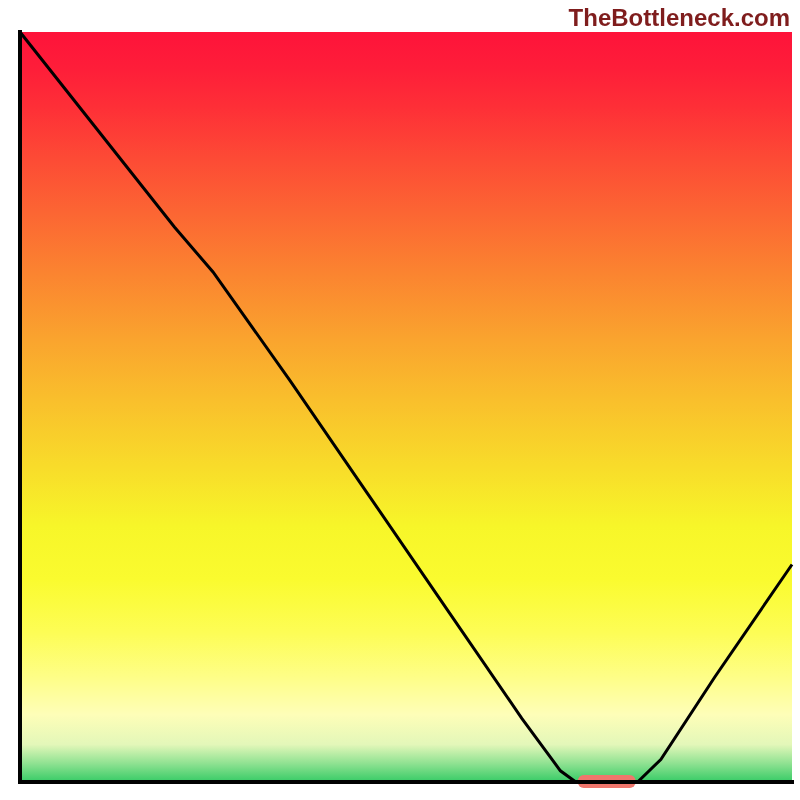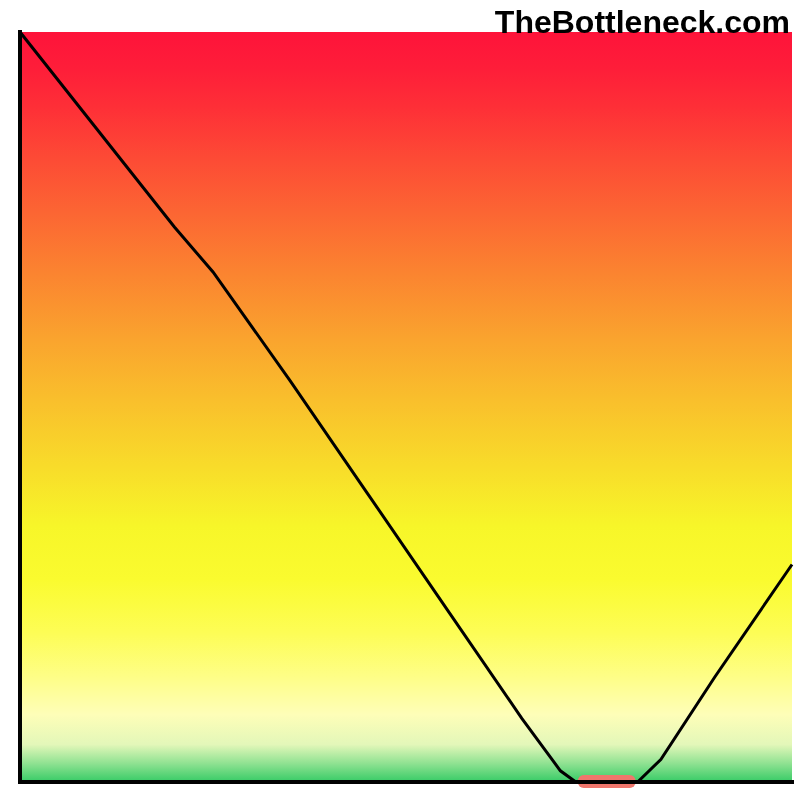--- a/index.html
+++ b/index.html
@@ -13,23 +13,23 @@
   .chart-container {
     position: relative;
     width: 800px;
     height: 800px;
     background: #ffffff;
   }
   .watermark {
     position: absolute;
     top: 4px;
     right: 10px;
-    font-size: 32px;
+    font-size: 24px;
     font-weight: bold;
-    color: #000000;
+    color: #7f1d1d;
     z-index: 4;
   }
   svg.plot {
     position: absolute;
     left: 0;
     top: 0;
     width: 800px;
     height: 800px;
   }
 </style>

